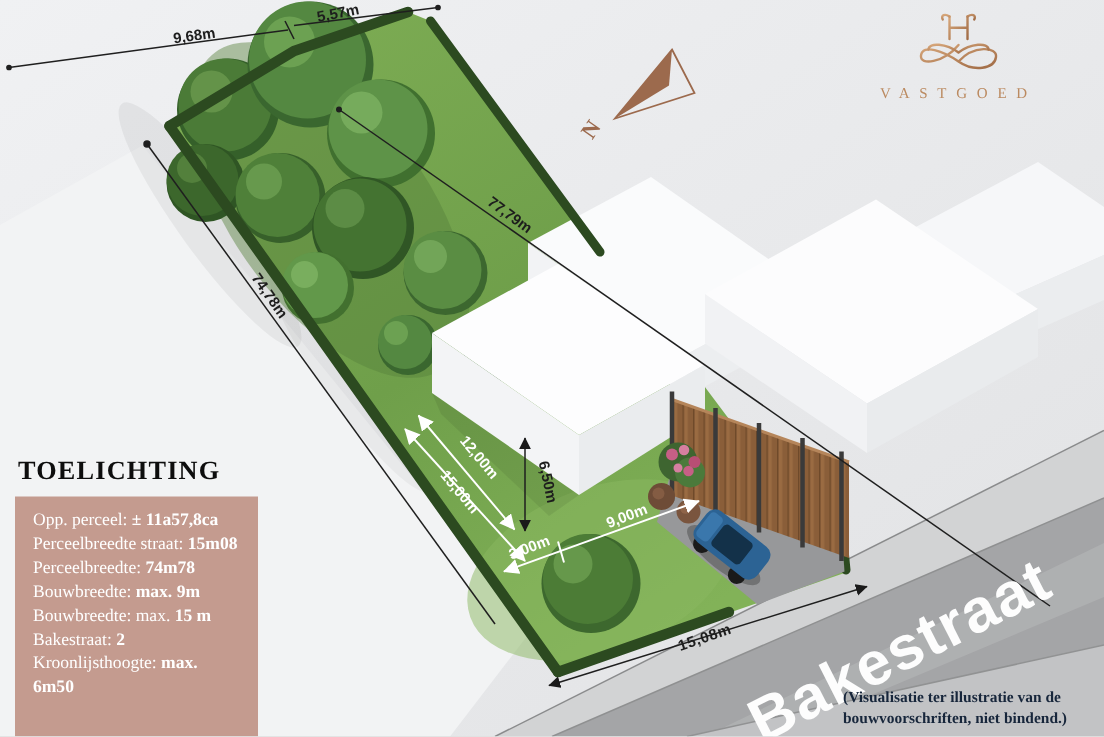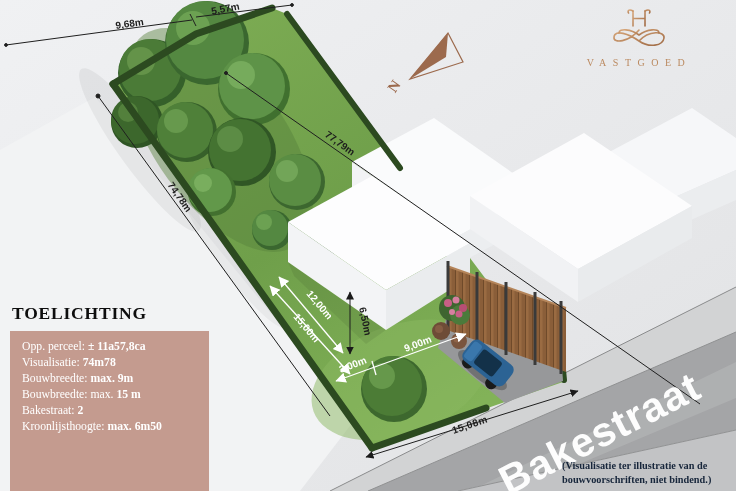--- a/index.html
+++ b/index.html
@@ -10,21 +10,21 @@
   .logo{position:absolute;left:548px;top:8px;width:182px;text-align:center;}
   .logo .mono{display:block;margin:0 auto;}
   .logo .brand{font-family:"Liberation Serif",serif;font-weight:600;font-size:28px;
                letter-spacing:4px;color:#323a46;line-height:1;margin-top:2px;}
   .logo .brand sup{font-size:9px;letter-spacing:0;vertical-align:14px;}
   .logo .sub{font-family:"Liberation Serif",serif;font-size:10px;letter-spacing:6.5px;
              color:#bb8a60;margin-top:3px;font-weight:500;}
   
   .legend-title{position:absolute;left:12px;top:303px;font-family:"Liberation Serif",serif;
                 font-weight:bold;font-size:17.5px;letter-spacing:.8px;color:#0d0d0d;}
-  .panel{position:absolute;left:10px;top:331px;width:199px;height:160px;box-sizing:border-box;
+  .panel{position:absolute;left:10px;top:331px;width:162px;height:160px;box-sizing:border-box;
          background:#c49b8f;color:#fff;font-family:"Liberation Serif",serif;
          font-size:11.7px;line-height:1.36;padding:8px 12px;}
   .panel .row{white-space:normal;}
   .panel .v{font-weight:bold;}
   
   .disclaimer{position:absolute;right:2px;bottom:4px;width:172px;text-align:left;
               font-family:"Liberation Serif",serif;font-weight:bold;font-size:10.3px;
               line-height:1.35;color:#17263b;}
   
   text.dim{font-family:"Liberation Sans",sans-serif;font-size:10px;font-weight:bold;
@@ -261,21 +261,22 @@
       <path d="M32,22 C22,34 6,36 7,29 C8,21 22,26 32,33 C42,40 56,38 57,30 C58,23 42,22 32,33"></path>
       <path d="M32,27 C24,21 12,20 12,25 M32,27 C40,21 52,20 52,25"></path>
     </g>
   </svg>
   <div class="sub">VASTGOED</div>
 </div>
 
 <div class="legend-title">TOELICHTING</div>
 <div class="panel">
   <div class="row"><span>Opp. perceel:</span> <span class="v">± 11a57,8ca</span> <span></span></div>
-  <div class="row"><span>Visualisatie:</span> <span class="v">74m78</span> <span></span></div>
+  <div class="row"><span>Perceelbreedte straat:</span> <span class="v">15m08</span> <span></span></div>
+  <div class="row"><span>Perceelbreedte:</span> <span class="v">74m78</span> <span></span></div>
   <div class="row"><span>Bouwbreedte:</span> <span class="v">max. 9m</span> <span></span></div>
   <div class="row"><span>Bouwbreedte: max.</span> <span class="v">15 m</span> <span></span></div>
   <div class="row"><span>Bakestraat:</span> <span class="v">2</span> <span></span></div>
   <div class="row"><span>Kroonlijsthoogte:</span> <span class="v">max. 6m50</span> <span></span></div>
 </div>
 
 <div class="disclaimer">
   <div>(Visualisatie ter illustratie van de</div>
   <div>bouwvoorschriften, niet bindend.)</div>
 </div>

